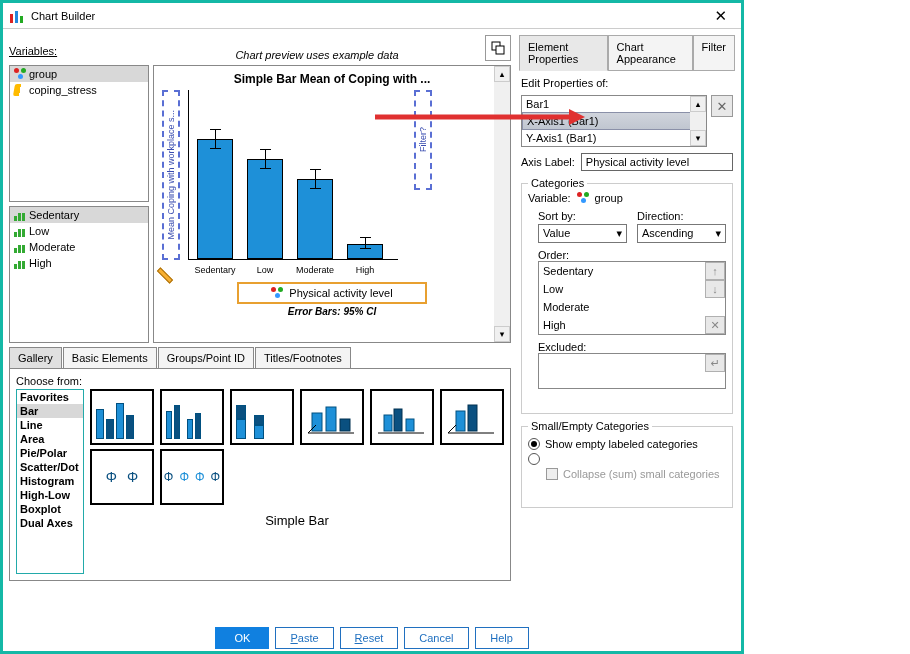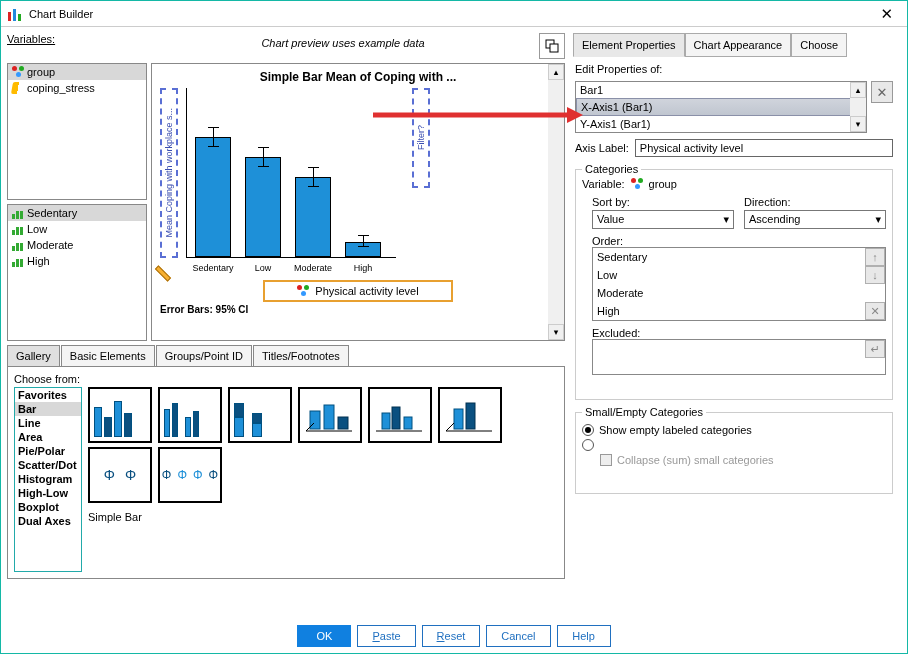--- a/index.html
+++ b/index.html
@@ -1,26 +1,26 @@
 <!DOCTYPE html>
 <html><head>
 <meta charset="utf-8">
 <style>
 * { box-sizing: border-box; margin: 0; padding: 0; font-family: Tahoma, Arial, sans-serif; font-size: 11px; }
 body { background: #fff; }
-.window { width: 908px; height: 654px; border: 1px solid #14b8a6; background: #fff; position: relative; }
+.window { width: 744px; height: 654px; border: 3px solid #14b8a6; background: #fff; position: relative; }
 .titlebar { height: 26px; background: #fff; display: flex; align-items: center; padding: 0 6px; border-bottom: 1px solid #ccc; }
 .titlebar-icon { width: 16px; height: 16px; margin-right: 6px; position: relative; }
 .titlebar-icon svg { width: 16px; height: 16px; }
 .titlebar-title { flex: 1; }
 .titlebar-close { font-size: 15px; padding: 2px 8px; cursor: pointer; }
 .content { display: flex; height: 590px; padding: 6px; gap: 8px; }
 .left-pane { width: 558px; display: flex; flex-direction: column; gap: 4px; }
 .right-pane { width: 322px; display: flex; flex-direction: column; }
-.vars-row { display: flex; align-items: flex-start; gap: 4px; }
+.vars-row { display: flex; align-items: flex-end; gap: 4px; }
 .vars-label { text-decoration: underline; margin-bottom: 4px; }
 .preview-text { font-style: italic; flex: 1; text-align: center; margin-top: 4px; }
 .icon-btn { width: 26px; height: 26px; border: 1px solid #999; background: #fff; display: flex; align-items: center; justify-content: center; cursor: pointer; }
 .upper { display: flex; gap: 4px; height: 278px; }
 .vars-col { width: 140px; display: flex; flex-direction: column; gap: 4px; }
 .list-box { border: 1px solid #888; background: #fff; flex: 1; overflow: auto; }
 .list-item { padding: 2px 4px; display: flex; align-items: center; gap: 3px; cursor: pointer; }
 .list-item.sel { background: #d8d8d8; }
 .icon-nom { width: 12px; height: 12px; display: inline-block; position: relative; }
 .icon-nom::before { content: ""; position: absolute; width: 5px; height: 5px; border-radius: 50%; background: #d22; left: 0; top: 0; }
@@ -39,39 +39,39 @@
 .bar { position: absolute; bottom: 0; width: 36px; background: #1e90d8; border: 1px solid #000; }
 .err { position: absolute; width: 1px; background: #000; }
 .err::before, .err::after { content: ""; position: absolute; left: -5px; width: 11px; height: 1px; background: #000; }
 .err::before { top: 0; }
 .err::after { bottom: 0; }
 .xtick { position: absolute; bottom: -16px; font-size: 9px; transform: translateX(-50%); white-space: nowrap; }
 .filter-zone { width: 18px; border: 2px dashed #5a6fd4; height: 100px; margin-left: 12px; display: flex; align-items: center; justify-content: center; }
 .filter-zone span { writing-mode: vertical-rl; transform: rotate(180deg); font-size: 9px; color: #3a4db0; }
 .pencil { position: absolute; left: 2px; bottom: 45px; transform: rotate(45deg); width: 18px; height: 5px; background: #f8b030; border: 1px solid #aa7010; }
 .xbox { border: 2px solid #e8a030; margin: 22px auto 2px; width: 190px; padding: 3px 6px; display: flex; align-items: center; gap: 6px; font-size: 10px; justify-content: center; }
-.errtxt { font-weight: bold; font-size: 10px; }
+.errtxt { text-align: center; font-weight: bold; font-size: 10px; font-style: italic; }
 .scrollv { position: absolute; right: 0; top: 0; width: 16px; height: 100%; background: #f0f0f0; }
 .scroll-btn { height: 16px; background: #f0f0f0; border: 1px solid #ccc; display: flex; align-items: center; justify-content: center; font-size: 9px; }
 .scroll-btn.bottom { position: absolute; bottom: 0; width: 100%; }
 .gallery-tabs { display: flex; border-bottom: 1px solid #888; }
 .gtab { padding: 4px 8px; border: 1px solid #888; border-bottom: none; background: #f4f4f4; cursor: pointer; margin-right: 1px; }
 .gtab.active { background: #e0e0e0; }
 .gallery-body { border: 1px solid #888; border-top: none; padding: 6px; height: 212px; display: flex; flex-direction: column; }
 .choose-lbl { margin-bottom: 2px; }
 .choose-lbl span:first-letter { text-decoration: underline; }
 .gallery-row { display: flex; gap: 6px; flex: 1; }
 .type-list { width: 68px; border: 1px solid #2aa; }
 .type-item { padding: 1px 3px; cursor: pointer; font-weight: bold; }
 .type-item.sel { background: #d8d8d8; }
 .thumbs { flex: 1; display: flex; flex-direction: column; gap: 4px; }
 .thumb-row { display: flex; gap: 6px; }
 .thumb { width: 64px; height: 56px; border: 2px solid #000; background: #fff; cursor: pointer; padding: 4px; display: flex; align-items: flex-end; gap: 2px; }
 .thumb .mini { background: #1e90d8; border: 1px solid #005080; }
-.thumb-name { font-size: 11px; margin-top: 4px; }
+.thumb-name { font-size: 13px; margin-top: 4px; text-align: center; }
 .btn-row { display: flex; gap: 6px; justify-content: center; padding: 8px 8px; }
 .btn { padding: 4px 14px; border: 1px solid #2070c0; background: #fff; color: #2070c0; cursor: pointer; min-width: 54px; }
 .btn.primary { background: #1080e0; color: #fff; border-color: #1080e0; }
 .right-tabs { display: flex; }
 .rtab { padding: 5px 8px; border: 1px solid #aaa; background: #f4f4f4; cursor: pointer; }
 .rtab.active { background: #e8e8e8; border-bottom-color: #e8e8e8; }
 .right-body { padding: 6px 2px; display: flex; flex-direction: column; gap: 6px; }
 .prop-listbox { border: 1px solid #888; position: relative; }
 .prop-opt { padding: 2px 4px; cursor: pointer; }
 .prop-opt.sel { background: linear-gradient(#d0d4dc, #c0c6d0); border: 1px solid #8a90a8; }
@@ -295,21 +295,21 @@
             </div>
           </div>
         </div>
       </div>
     </div>
 
     <div class="right-pane">
       <div class="right-tabs">
         <div class="rtab active">Element Properties</div>
         <div class="rtab">Chart Appearance</div>
-        <div class="rtab">Choose</div>
+        <div class="rtab">Filter</div>
       </div>
       <div class="right-body">
         <div>Edit Properties of:</div>
         <div style="display:flex;gap:4px;">
           <div class="prop-listbox" style="flex:1;">
             <div class="prop-opt">Bar1</div>
             <div class="prop-opt sel">X-Axis1 (Bar1)</div>
             <div class="prop-opt">Y-Axis1 (Bar1)</div>
             <div class="prop-scroll">
               <div class="scroll-btn">▴</div>

